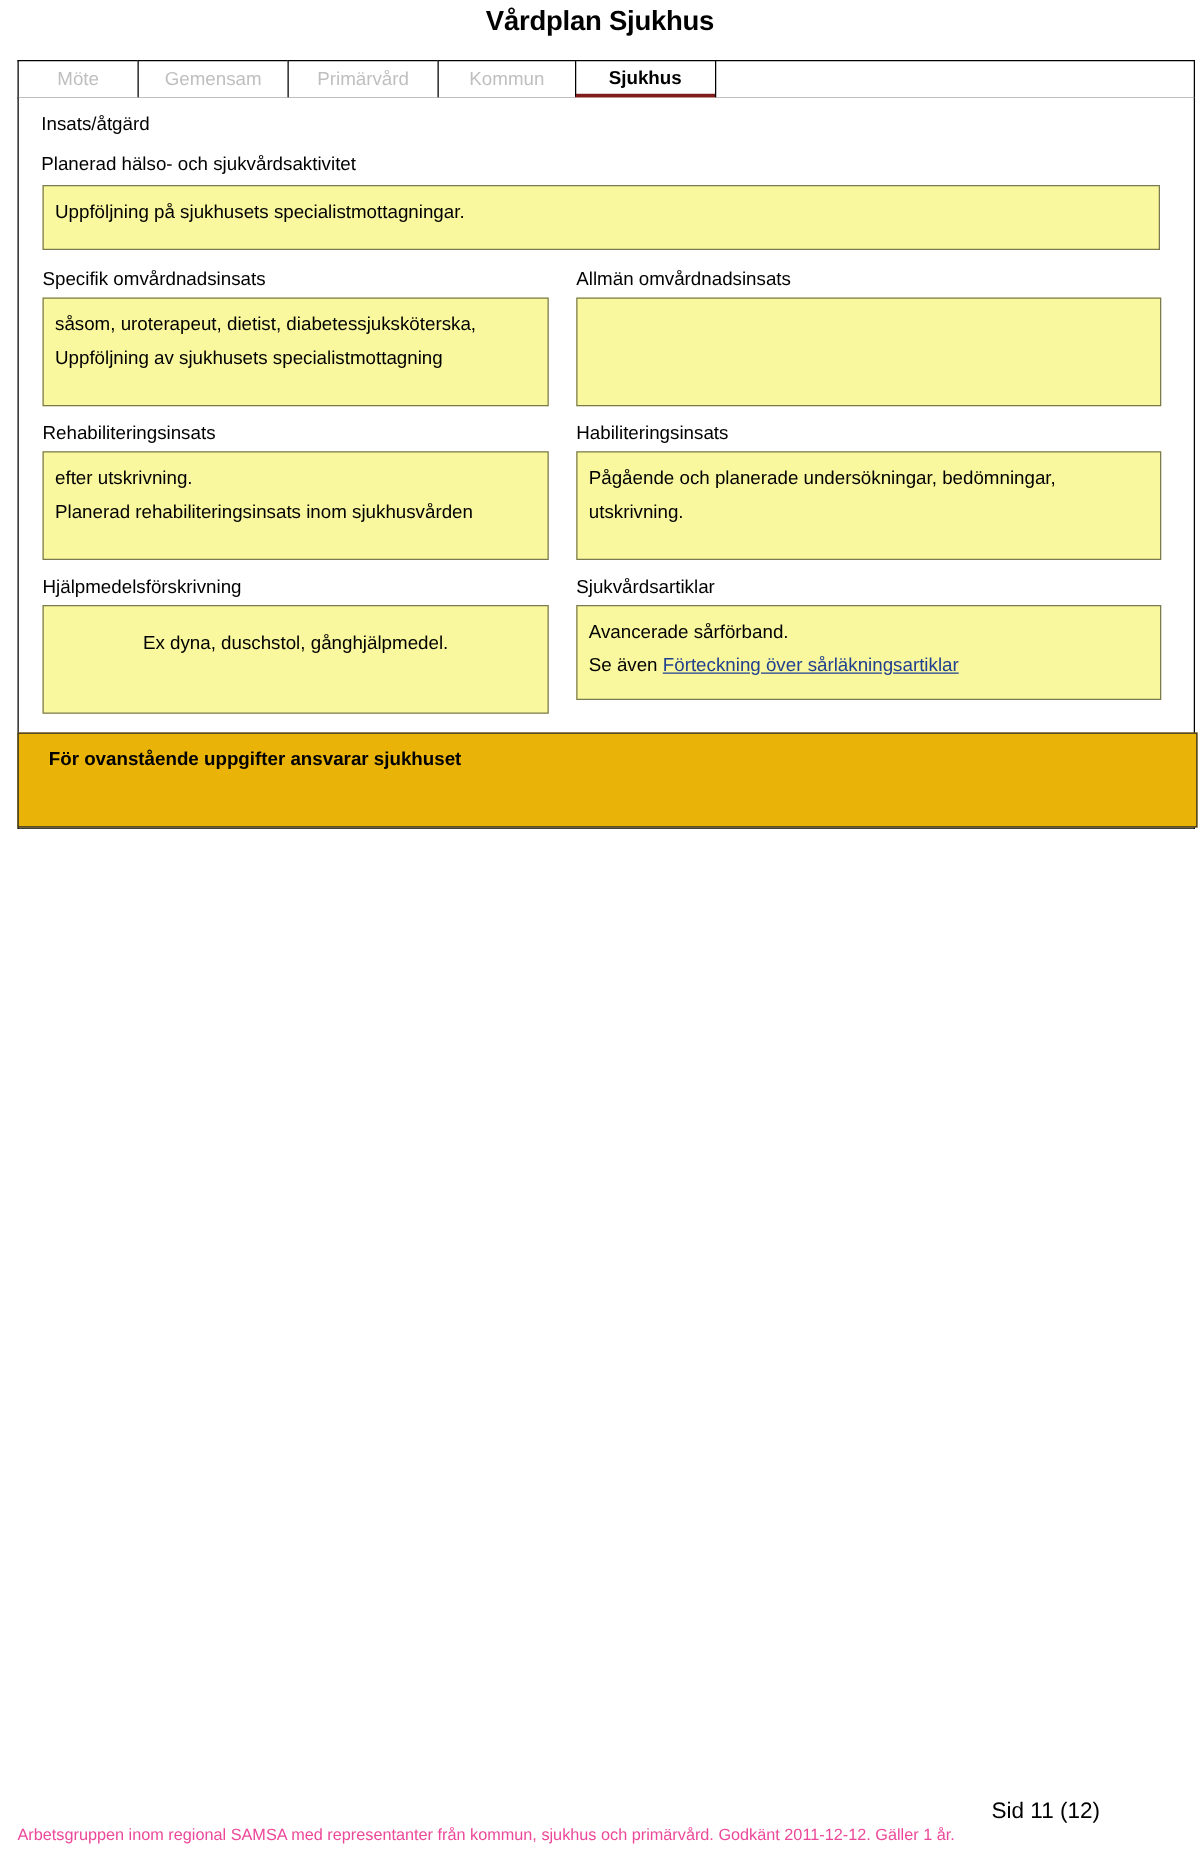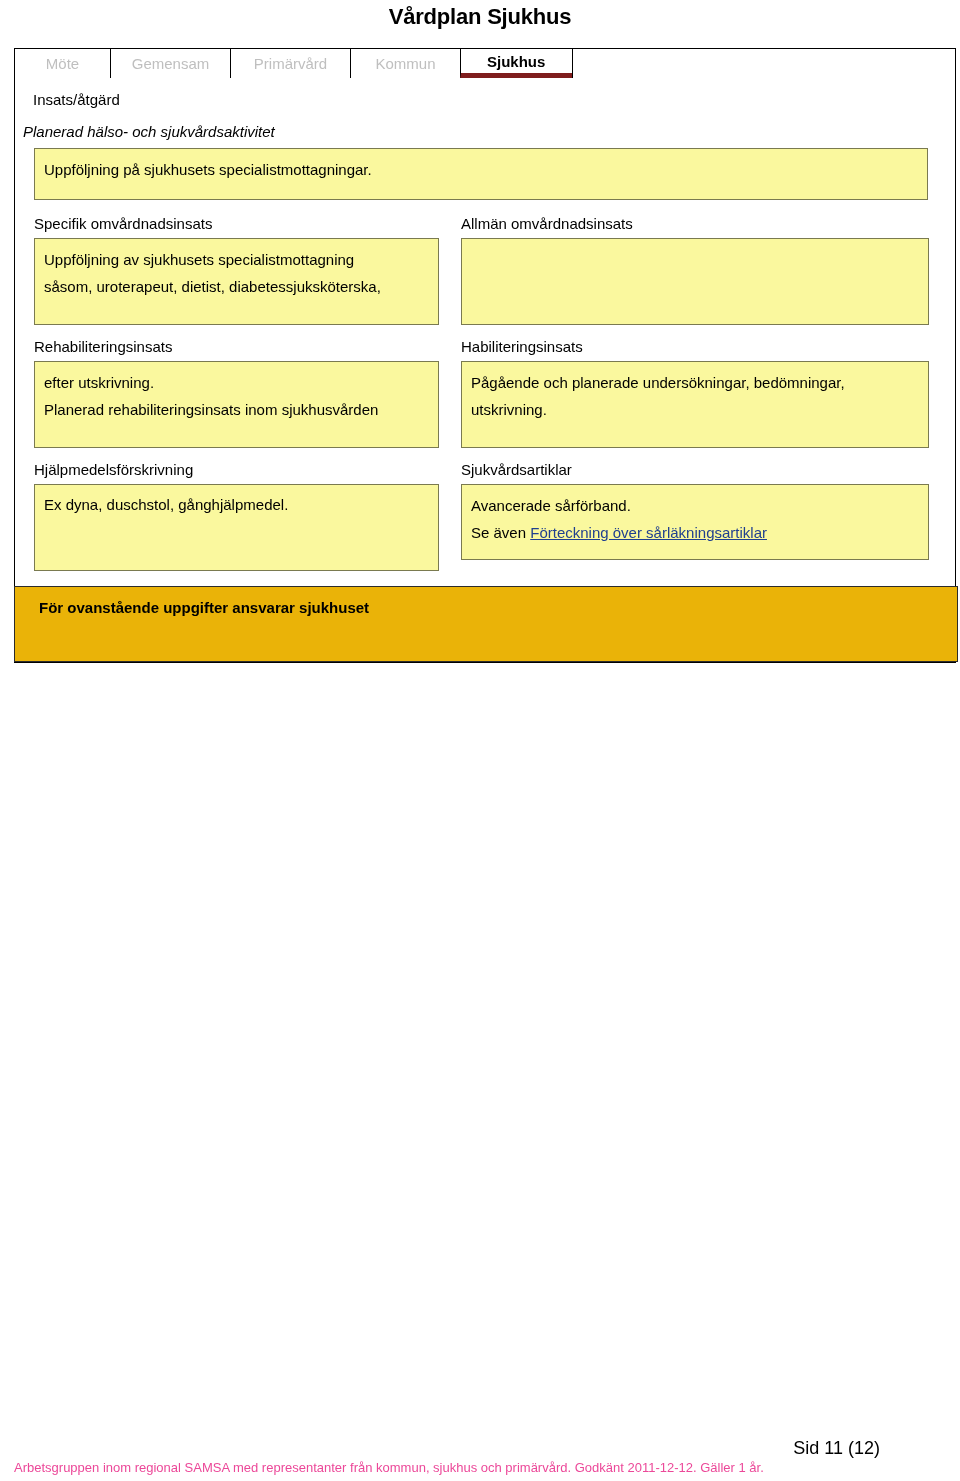--- a/index.html
+++ b/index.html
@@ -51,21 +51,21 @@
     background: #ffffff;
     white-space: nowrap;
     padding: 0 6px;
   }
   .tab.inactive {
     color: #bfbfbf;
   }
   .tab.active {
     color: #000000;
     font-weight: bold;
-    border-bottom: 6px solid #7f1d1d;
+    border-bottom: 4px solid #7f1d1d;
     justify-content: flex-start;
     padding-left: 26px;
   }
   .tab.filler {
     border-right: 1px solid #000000;
     flex: 1 1 auto;
   }
   .tab-w-mote      { width: 96px; }
   .tab-w-gemensam  { width: 120px; }
   .tab-w-primar    { width: 120px; }
@@ -152,49 +152,49 @@
   <div class="tab inactive tab-w-primar">Primärvård</div>
   <div class="tab inactive tab-w-kommun">Kommun</div>
   <div class="tab active tab-w-sjukhus">Sjukhus</div>
   <div class="tab filler"></div>
 </div>
 
 <div class="panel">
 
   <div class="label" style="left:18px; top:12px;">Insats/åtgärd</div>
 
-  <div class="label" style="left:8px; top:44px;font-style:italic;">Planerad hälso- och sjukvårdsaktivitet</div>
+  <div class="label" style="left:18px; top:44px;">Planerad hälso- och sjukvårdsaktivitet</div>
 
   <div class="ybox" style="left:19px; top:70px; width:894px; height:52px;">
     <span class="line">Uppföljning på sjukhusets specialistmottagningar.</span>
   </div>
 
   <div class="label" style="left:19px; top:136px;">Specifik omvårdnadsinsats</div>
   <div class="ybox" style="left:19px; top:160px; width:405px; height:87px;">
+    <span class="line">såsom, uroterapeut, dietist, diabetessjuksköterska,</span>
     <span class="line">Uppföljning av sjukhusets specialistmottagning</span>
-    <span class="line">såsom, uroterapeut, dietist, diabetessjuksköterska,</span>
   </div>
 
   <div class="label" style="left:446px; top:136px;">Allmän omvårdnadsinsats</div>
   <div class="ybox" style="left:446px; top:160px; width:468px; height:87px;"></div>
 
   <div class="label" style="left:19px; top:259px;">Rehabiliteringsinsats</div>
   <div class="ybox" style="left:19px; top:283px; width:405px; height:87px;">
     <span class="line">efter utskrivning.</span>
     <span class="line">Planerad rehabiliteringsinsats inom sjukhusvården</span>
   </div>
 
   <div class="label" style="left:446px; top:259px;">Habiliteringsinsats</div>
   <div class="ybox" style="left:446px; top:283px; width:468px; height:87px;">
     <span class="line">Pågående och planerade undersökningar, bedömningar,</span>
     <span class="line">utskrivning.</span>
   </div>
 
   <div class="label" style="left:19px; top:382px;">Hjälpmedelsförskrivning</div>
-  <div class="ybox" style="left:19px; top:406px; width:405px; height:87px; padding-top:6px;">
+  <div class="ybox" style="left:19px; top:406px; width:405px; height:87px; padding-top:16px;text-align:center;">
     <span class="line">Ex dyna, duschstol, gånghjälpmedel.</span>
   </div>
 
   <div class="label" style="left:446px; top:382px;">Sjukvårdsartiklar</div>
   <div class="ybox" style="left:446px; top:406px; width:468px; height:76px;">
     <span class="line">Avancerade sårförband.</span>
     <span class="line"><span>Se även </span><a class="link" href="#">Förteckning över sårläkningsartiklar</a></span>
   </div>
 
   <div class="wbox" style="left:-1px; top:508px; width:944px; height:76px;">

